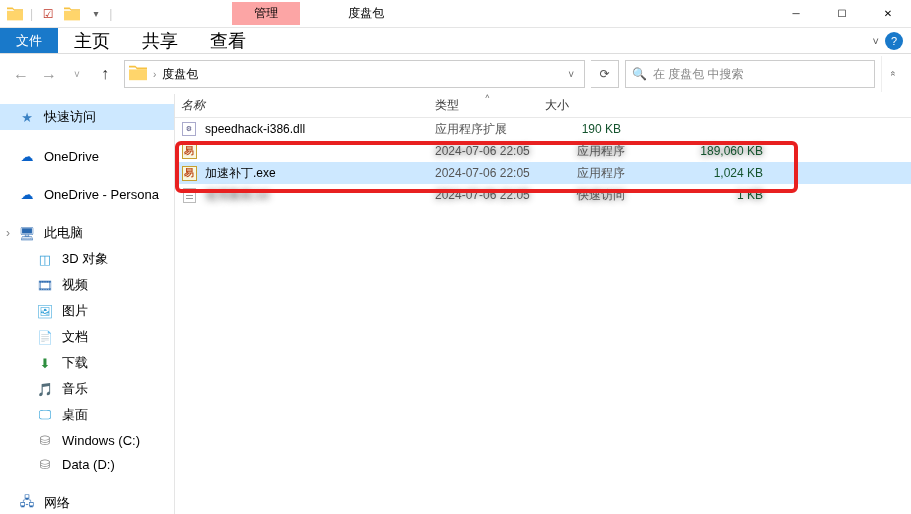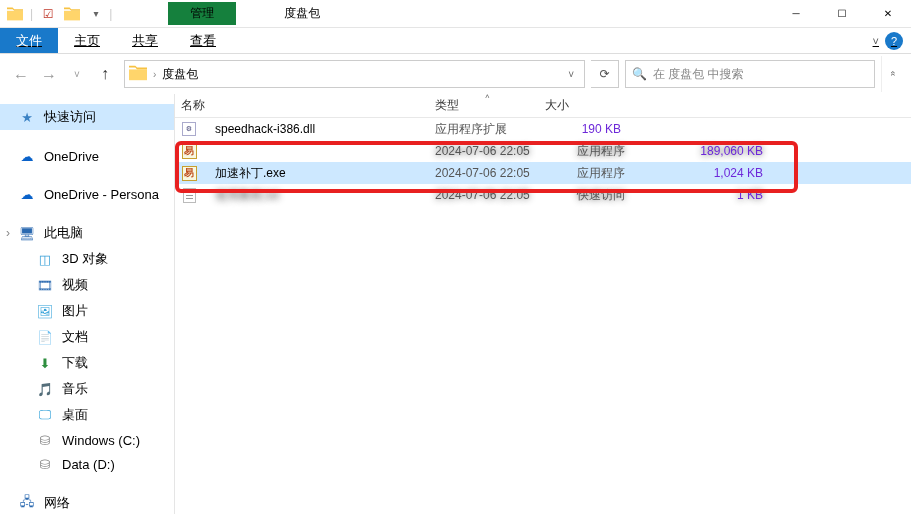--- a/index.html
+++ b/index.html
@@ -4,30 +4,30 @@
 <style>
 * { margin: 0; padding: 0; box-sizing: border-box; font-family: "Microsoft YaHei", "Segoe UI", sans-serif; }
 body { width: 911px; height: 514px; background: #fff; overflow: hidden; font-size: 12px; color: #000; position: relative; }
 
 
 .titlebar { height: 28px; display: flex; align-items: center; background: #fff; border-bottom: 1px solid #e5e5e5; }
 .qat { display: flex; align-items: center; gap: 2px; padding-left: 4px; }
 .qat-icon { width: 22px; height: 22px; display: flex; align-items: center; justify-content: center; }
 .folder-small svg { width: 16px; height: 14px; }
 .titlebar-center { flex: 1; display: flex; align-items: center; font-size: 12px; }
-.tab-manage { background: #15803d; padding: 3px 22px; margin-left: 56px; font-size: 12px; }
+.tab-manage { background: #fca5a5; padding: 3px 22px; margin-left: 120px; font-size: 12px; }
 .tab-spacer { width: 30px; }
 .titlebar-title { margin-left: 18px; }
 .win-controls { display: flex; }
 .win-btn { width: 46px; height: 28px; display: flex; align-items: center; justify-content: center; font-size: 10px; }
 
 
-.ribbon-tabs { height: 26px; display: flex; align-items: stretch; background: #fff; border-bottom: 1px solid #ddd; text-decoration: underline; }
+.ribbon-tabs { height: 26px; display: flex; align-items: stretch; background: #fff; border-bottom: 1px solid #ddd; }
 .file-tab { background: #1979ca; color: #fff; padding: 4px 16px; display: flex; align-items: center; font-size: 13px; }
-.ribbon-tab { padding: 4px 16px; display: flex; align-items: center; font-size: 13px; }
+.ribbon-tab { padding: 4px 16px; display: flex; align-items: center; font-size: 18px; }
 .ribbon-tab.tool { margin-left: 22px; }
 .ribbon-right { margin-left: auto; display: flex; align-items: center; gap: 6px; padding-right: 8px; color: #1979ca; }
 .chevron { font-size: 11px; color: #555; }
 .help-icon { width: 18px; height: 18px; border-radius: 50%; background: #1979ca; color: #fff; display: flex; align-items: center; justify-content: center; font-size: 11px; }
 
 
 .addr-row { height: 40px; display: flex; align-items: center; padding: 6px 8px; gap: 6px; }
 .nav-btns { display: flex; align-items: center; gap: 2px; }
 .nav-arrow { width: 26px; height: 26px; display: flex; align-items: center; justify-content: center; color: #999; font-size: 16px; }
 .nav-arrow.active { color: #333; }
@@ -47,31 +47,31 @@
 .side-item { display: flex; align-items: center; padding: 4px 6px 4px 18px; gap: 8px; font-size: 13px; color: #000; }
 .side-item.expand-arrow::before { content: "›"; position: absolute; left: 6px; color: #888; font-size: 12px; }
 .side-item { position: relative; }
 .side-item.selected { background: #cde8ff; }
 .side-sub { padding-left: 36px; }
 .icn { width: 18px; height: 16px; display: flex; align-items: center; justify-content: center; }
 
 
 .content { flex: 1; position: relative; }
 .col-headers { display: flex; height: 24px; align-items: center; border-bottom: 1px solid #e8e8e8; font-size: 12px; color: #333; padding-left: 6px; }
-.col-name { width: 254px; }
+.col-name { width: 254px; font-style: italic; }
 .col-date { width: 142px; }
 .col-type { width: 110px; }
 .col-size { width: 86px; padding-right: 10px;}
 .sort-ind { position:absolute; left: 310px; top:-2px; font-size:8px; color:#666;}
 .file-list { position: relative; }
 .file-row { display: flex; align-items: center; height: 22px; padding-left: 6px; font-size: 12px; }
-.file-row .cell-name { width: 254px; display: flex; align-items: center; gap: 18px; }
+.file-row .cell-name { width: 254px; display: flex; align-items: center; gap: 8px; }
 .file-row .cell-date { width: 142px; color: #555; }
 .file-row .cell-type { width: 110px; color: #555; }
-.file-row .cell-size { width: 86px; text-align: right; color: #6d28d9; padding-right: 10px;}
+.file-row .cell-size { width: 86px; text-align: right; color: #14532d; padding-right: 10px;}
 .file-row.highlighted { background: #cde8ff; }
 .file-icn { width: 16px; height: 16px; display: flex; align-items: center; justify-content: center; }
 .dll-icn { border: 1px solid #aac; background: #fff; font-size: 7px; color: #447; width: 14px; height: 14px; display:flex;align-items:center;justify-content:center;}
 .exe-yi { background: #f8f8e0; border: 1px solid #c8a030; color: #c05020; font-size: 10px; width: 15px; height: 15px; display:flex;align-items:center;justify-content:center; font-weight:bold;}
 .txt-icn { border:1px solid #bbb; background:#fff; width:13px; height:15px; position:relative;}
 .txt-icn::before{content:""; position:absolute; left:2px; top:3px; width:7px; height:1px; background:#999; box-shadow:0 3px 0 #999, 0 6px 0 #999;}
 
 
 .red-box { position: absolute; border: 4px solid #e82020; border-radius: 6px; left: 0px; top: 23px; width: 623px; height: 52px; pointer-events: none; }
 .obscured { color: transparent; text-shadow: 0 0 6px rgba(50,50,50,.9); }

